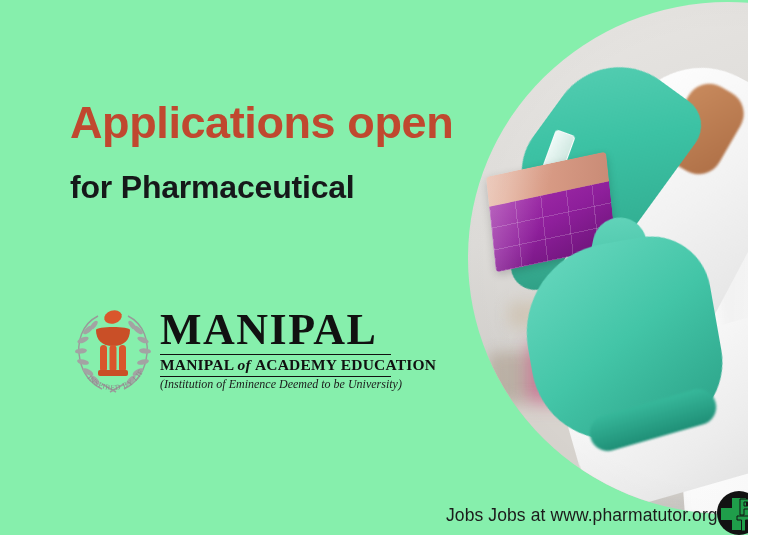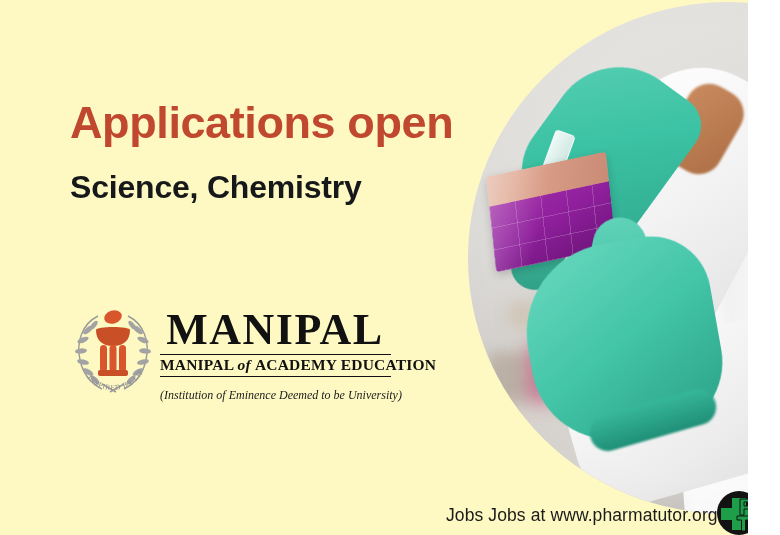--- a/index.html
+++ b/index.html
@@ -5,21 +5,21 @@
   html, body {
     margin: 0;
     padding: 0;
     background: #ffffff;
   }
   #poster {
     position: relative;
     width: 748px;
     height: 535px;
     overflow: hidden;
-    background: #fef9c3;
+    background: #86efac;
     font-family: "Liberation Sans", sans-serif;
   }
 
   
   .photo-wrap {
     position: absolute;
     left: 468px;
     top: 2px;
     width: 520px;
     height: 512px;
@@ -198,21 +198,21 @@
   
   .logo {
     position: absolute;
     left: 68px;
     top: 304px;
     width: 322px;
     height: 96px;
   }
   .emblem { position: absolute; left: 0; top: 0; width: 90px; height: 92px; }
   .wordmark {
-    position: absolute; left: 92px; top: 4px; width: 230px; text-align: center;
+    position: absolute; left: 92px; top: 4px; width: 230px;
   }
   .wm-main {
     font-family: "Liberation Serif", serif;
     font-size: 44px;
     font-weight: bold;
     letter-spacing: 1.5px;
     color: #111111;
     line-height: 44px;
   }
   .wm-sub {
@@ -229,21 +229,21 @@
     width: 231px; height: 1px; background: #111; margin-top: 2px;
   }
   .wm-rule2 {
     width: 231px; height: 1px; background: #111; margin-top: 1.5px;
   }
   .wm-tag {
     font-family: "Liberation Serif", serif;
     font-style: italic;
     font-size: 12px;
     color: #1a1a1a;
-    margin-top: 11px;
+    margin-top: 0;
     white-space: nowrap;
   }
 
   
   .footer {
     position: absolute;
     left: 446px;
     top: 505px;
     font-size: 17.5px;
     color: #1b1b1b;
@@ -299,21 +299,21 @@
       <div class="glove-bot"></div>
       <div class="glove-cuff"></div>
 
       <div class="photo-vignette"></div>
     </div>
   </div>
 
   <div class="headline">Applications open</div>
 
   <div class="subhead">
-    <div>Science, Chemistry</div>
+    <div>for Pharmaceutical</div>
   </div>
 
   <div class="logo">
 
     <svg class="emblem" viewBox="0 0 90 92">
 
       <g stroke="#9a9a9a" stroke-width="1.4" fill="none">
         <path d="M30 12 C14 20 8 38 12 56 C15 70 24 80 34 85"></path>
         <path d="M60 12 C76 20 82 38 78 56 C75 70 66 80 56 85"></path>
       </g>

